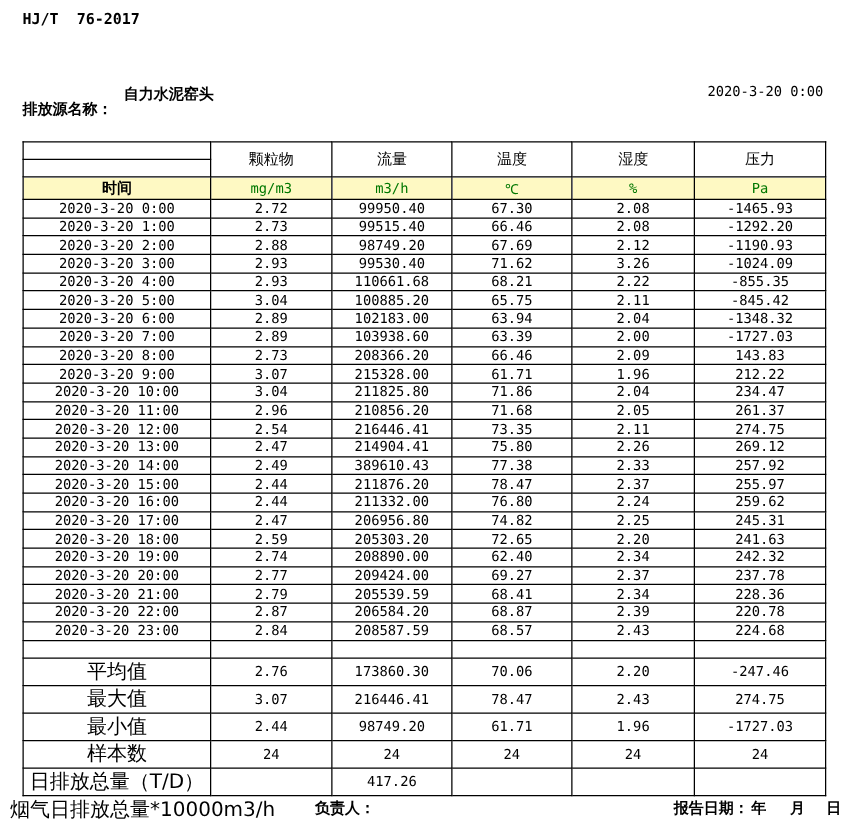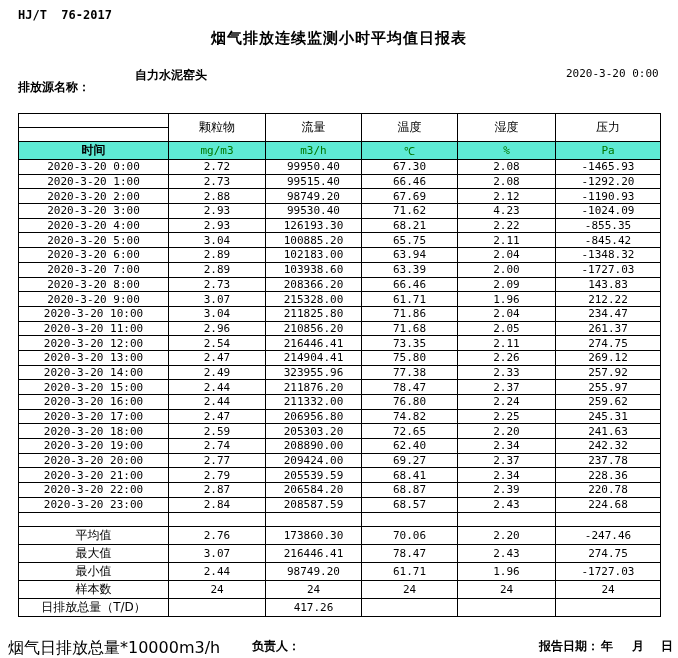--- a/index.html
+++ b/index.html
@@ -11,64 +11,63 @@
   .std-code {
     position:absolute; left:18px; top:8px;
     font-size:12px; font-weight:bold; white-space:pre;
     font-family:"DejaVu Sans Mono","Liberation Mono",monospace;
   }
   .title {
     position:absolute; left:0; top:29px; width:100%;
     text-align:center; font-size:15px; font-weight:bold; letter-spacing:1px;
   }
   .src-label { position:absolute; left:18px; top:67px; font-size:12px; font-weight:bold;margin-top:12px; }
-  .src-name  { position:absolute; left:99px; top:67px; font-size:12px; font-weight:bold;margin-left:36px; }
+  .src-name  { position:absolute; left:99px; top:67px; font-size:12px; font-weight:bold; }
   .rpt-dt {
     position:absolute; left:566px; top:67px; font-size:11px;
     font-family:"DejaVu Sans Mono","Liberation Mono",monospace;
   }
   table.rpt {
     position:absolute; left:18px; top:113px; width:642px;
     border-collapse:collapse; table-layout:fixed;
   }
   table.rpt td {
     border:1px solid #000; padding:0; text-align:center;
     overflow:hidden; white-space:nowrap; vertical-align:middle;
   }
   tr.h1 { height:14px; }
   tr.h1 td.polname { font-size:12px;margin-top:28px; }
   tr.hgreen { height:17px; }
-  tr.hgreen td { background:#5eead4; }
+  tr.hgreen td { background:#fef9c3; }
   td.time-h { font-size:12px; font-weight:bold; }
   td.unit {
     color:#007700; font-size:11px;
     font-family:"DejaVu Sans Mono","Liberation Mono",monospace;
   }
   tbody.data tr { height:14.7px; }
   tbody.data td.mono {
     font-size:11px; font-family:"DejaVu Sans Mono","Liberation Mono",monospace;
   }
-  tbody.data td.lbl { font-size:12px; }
+  tbody.data td.lbl { font-size:16px; }
   .footnote { position:absolute; left:8px; top:638px; font-size:16px; }
   .sig { position:absolute; top:638px; font-size:12px; font-weight:bold; }
   .sig.s-unit { left:10px; }
   .sig.s-resp { left:252px; }
   .sig.s-rept { left:408px;margin-top:25px; }
   .sig.s-date { left:539px; }
   .sig.s-year { left:601px; }
   .sig.s-month{ left:632px; }
   .sig.s-day  { left:661px; }
 </style>
 </head>
 <body>
 
 <div class="page">
 
   <div class="std-code">HJ/T  76-2017</div>
-  <div class="title">烟气排放连续监测小时平均值日报表</div>
   <div class="src-label">排放源名称：</div>
   <div class="src-name">自力水泥窑头</div>
   <div class="rpt-dt">2020-3-20 0:00</div>
 
   <table class="rpt">
     <colgroup>
       <col style="width:150px">
         <col style="width:97px">
         <col style="width:96px">
       <col style="width:96px">
@@ -119,27 +118,27 @@
           <td class="mono">98749.20</td>
           <td class="mono">67.69</td>
           <td class="mono">2.12</td>
           <td class="mono">-1190.93</td>
         </tr>
         <tr>
           <td class="mono">2020-3-20 3:00</td>
           <td class="mono">2.93</td>
           <td class="mono">99530.40</td>
           <td class="mono">71.62</td>
-          <td class="mono">4.23</td>
+          <td class="mono">3.26</td>
           <td class="mono">-1024.09</td>
         </tr>
         <tr>
           <td class="mono">2020-3-20 4:00</td>
           <td class="mono">2.93</td>
-          <td class="mono">126193.30</td>
+          <td class="mono">110661.68</td>
           <td class="mono">68.21</td>
           <td class="mono">2.22</td>
           <td class="mono">-855.35</td>
         </tr>
         <tr>
           <td class="mono">2020-3-20 5:00</td>
           <td class="mono">3.04</td>
           <td class="mono">100885.20</td>
           <td class="mono">65.75</td>
           <td class="mono">2.11</td>
@@ -205,21 +204,21 @@
           <td class="mono">2020-3-20 13:00</td>
           <td class="mono">2.47</td>
           <td class="mono">214904.41</td>
           <td class="mono">75.80</td>
           <td class="mono">2.26</td>
           <td class="mono">269.12</td>
         </tr>
         <tr>
           <td class="mono">2020-3-20 14:00</td>
           <td class="mono">2.49</td>
-          <td class="mono">323955.96</td>
+          <td class="mono">389610.43</td>
           <td class="mono">77.38</td>
           <td class="mono">2.33</td>
           <td class="mono">257.92</td>
         </tr>
         <tr>
           <td class="mono">2020-3-20 15:00</td>
           <td class="mono">2.44</td>
           <td class="mono">211876.20</td>
           <td class="mono">78.47</td>
           <td class="mono">2.37</td>

